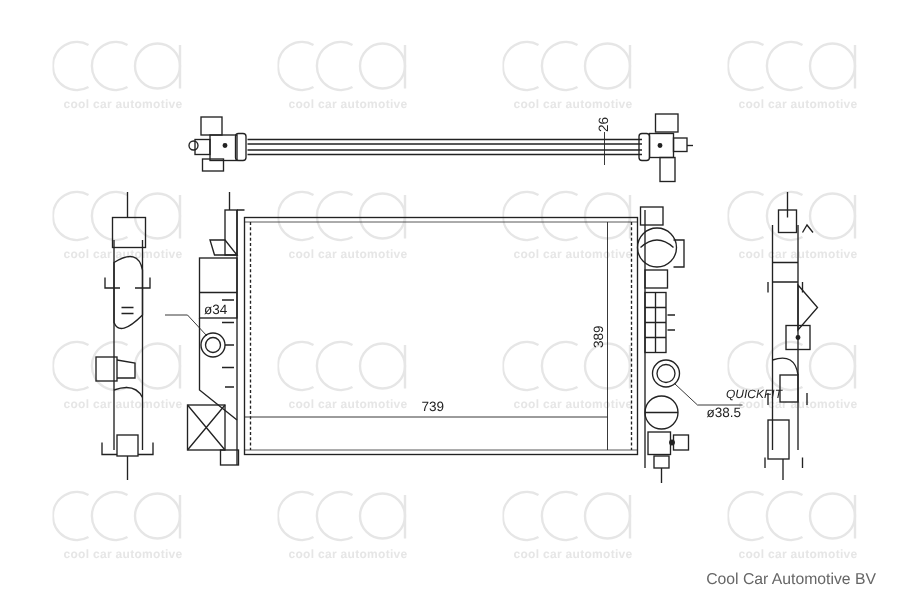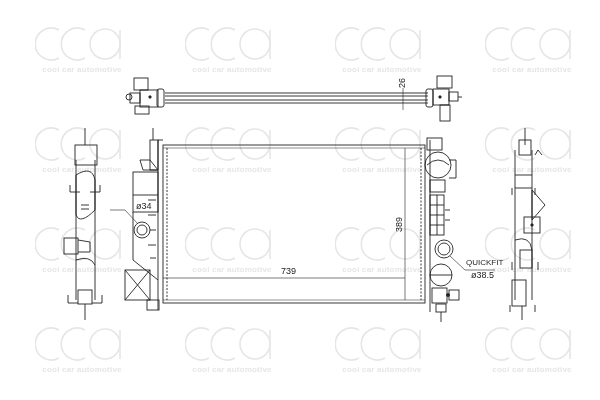--- a/index.html
+++ b/index.html
@@ -221,16 +221,17 @@
       <rect x="512" y="280" width="14" height="26"></rect>
       <path d="M510 305 L510 312 M535 305 L535 312"></path>
       <line x1="522" y1="306" x2="522" y2="320"></line>
     </g>
   </svg>
 
   <div class="dim rot" style="left:397px;top:88px;">26</div>
   <div class="dim" style="left:281px;top:266px;">739</div>
   <div class="dim rot" style="left:394px;top:232px;">389</div>
   <div class="dim" style="left:110px;top:201px;margin-left:26px;">ø34</div>
-  <div class="dim" style="left:466px;top:258px;font-size:8px;">QUICKFIT</div>
+  <div class="dim" style="left:484px;top:258px;font-size:8px;font-style:italic;">QUICKFIT</div>
   <div class="dim" style="left:471px;top:270px;">ø38.5</div>
 
+  <div class="footer">Cool Car Automotive BV</div>
 </div>
 
 </body></html>

